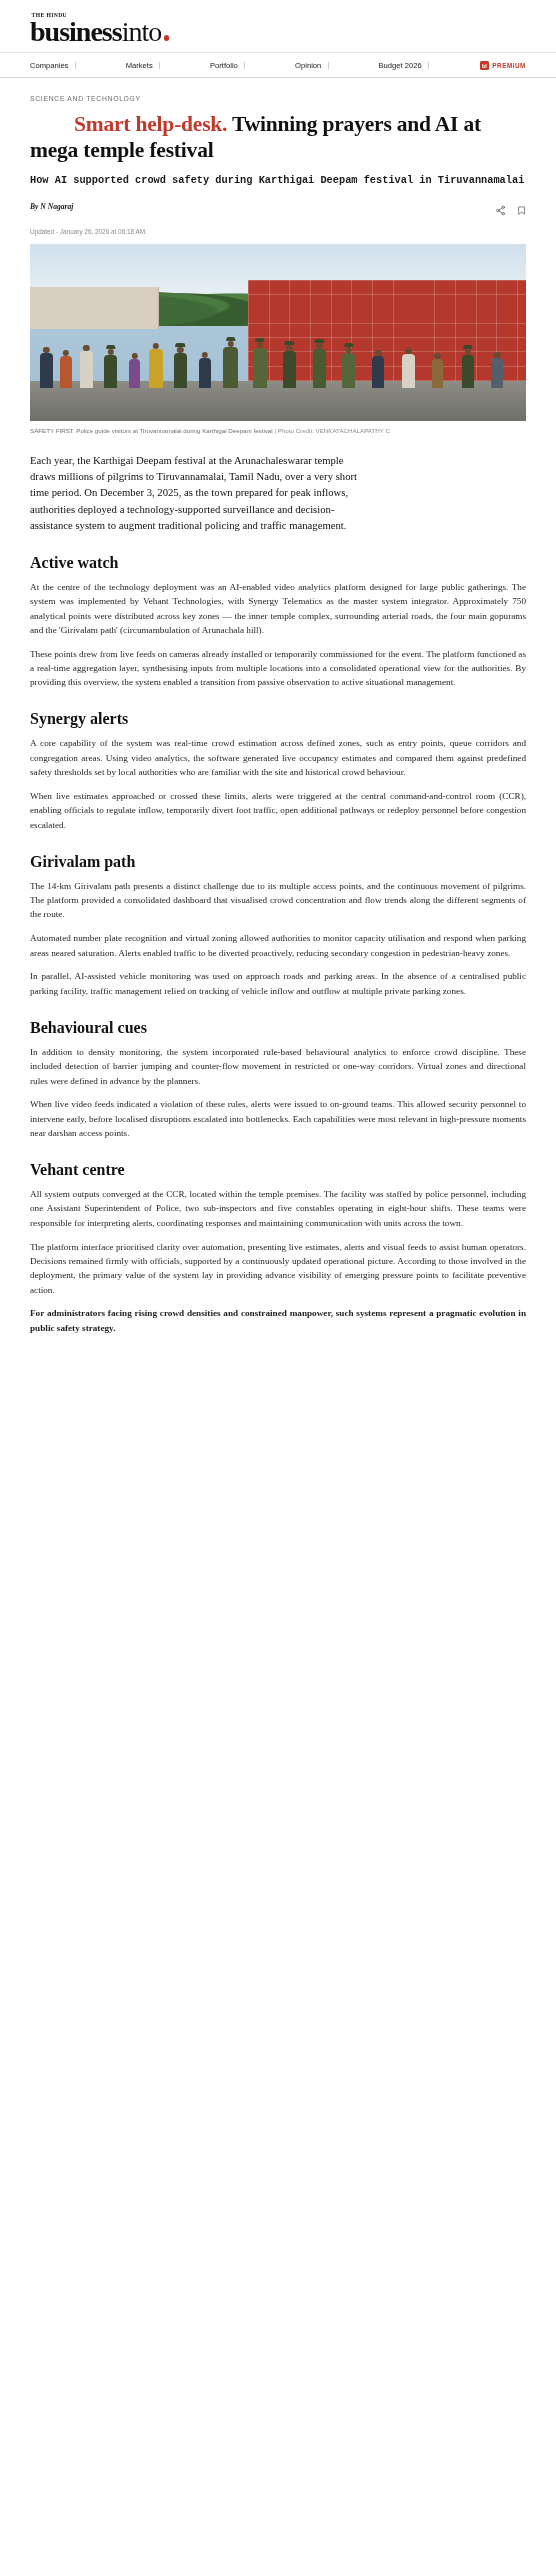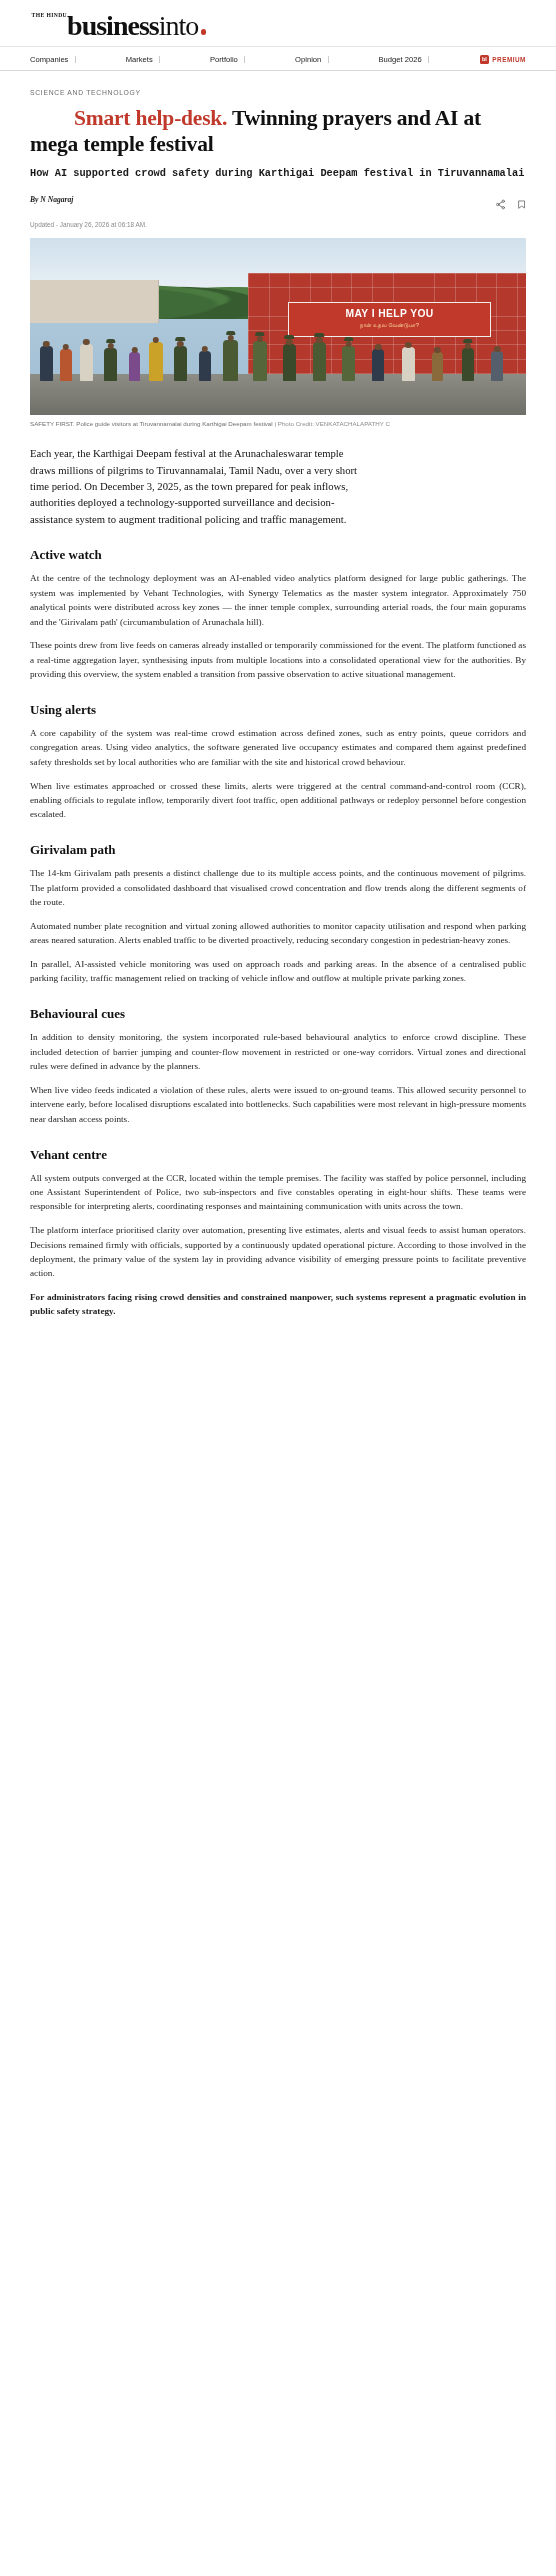--- a/index.html
+++ b/index.html
@@ -27,21 +27,21 @@
     border-bottom: 0.8px solid #d8d8d8;
     background: #fff;
   }
   .masthead-inner {
     padding: 0 30px;
     display: flex;
     align-items: flex-start;
   }
   .logo-block {
     display: flex;
-    flex-direction: row;
+    flex-direction: column;
     align-items: flex-start;
     line-height: 1;
   }
   .logo-kicker {
     font-family: "Liberation Serif", serif;
     font-size: 5.6px;
     letter-spacing: 0.4px;
     color: #111;
     font-weight: 700;
     margin-bottom: 0.8px;
@@ -280,21 +280,21 @@
   .lede {
     font-family: "Liberation Serif", serif;
     font-size: 10.7px;
     line-height: 1.52;
     color: #111;
     margin: 16px 0 0 0;
     width: 66%;
   }
   h2.sub {
     font-family: "Liberation Serif", serif;
-    font-size: 13px;
+    font-size: 16px;
     font-weight: 700;
     margin: 20.7px 0 8px 0;
     color: #111;
   }
   p.body {
     font-family: "Liberation Serif", serif;
     font-size: 9.2px;
     line-height: 1.56;
     color: #1f1f1f;
     margin: 0 0 9.5px 0;
@@ -365,24 +365,20 @@
     </div>
 
     <figure class="photo-wrap" style="margin:0;">
       <div class="photo">
         <div class="ph-sky"></div>
         <div class="ph-trees"></div>
         <div class="ph-building"></div>
         <div class="ph-wall">
           <div class="ph-wall-lines"></div>
         </div>
-        <div class="ph-sign">
-          <div class="l1">MAY I HELP YOU</div>
-          <div class="l2">நான் உதவ வேண்டுமா?</div>
-        </div>
         <div class="ph-ground"></div>
         <div class="ph-crowd">
           <div class="fig" style="left:2%;  width:12.7px; height:35px; background:#2f3a4a;"></div>
           <div class="fig" style="left:6%;  width:12px; height:32px; background:#b8562f;"></div>
           <div class="fig" style="left:10%; width:13.5px; height:37px; background:#d8d2c4;"></div>
           <div class="fig" style="left:15%; width:12.7px; height:33px; background:#3b4a2b;">
               <span class="cap"></span>
             </div>
           <div class="fig" style="left:20%; width:11px; height:29px; background:#7a4a8a;"></div>
           <div class="fig" style="left:24%; width:13.5px; height:39px; background:#c9a227;"></div>
@@ -419,32 +415,32 @@
         <span class="credit">| Photo Credit: VENKATACHALAPATHY C</span>
       </figcaption>
     </figure>
 
     <p class="lede">Each year, the Karthigai Deepam festival at the Arunachaleswarar temple draws millions of pilgrims to Tiruvannamalai, Tamil Nadu, over a very short time period. On December 3, 2025, as the town prepared for peak inflows, authorities deployed a technology-supported surveillance and decision-assistance system to augment traditional policing and traffic management.</p>
 
     <h2 class="sub">Active watch</h2>
     <p class="body">At the centre of the technology deployment was an AI-enabled video analytics platform designed for large public gatherings. The system was implemented by Vehant Technologies, with Synergy Telematics as the master system integrator. Approximately 750 analytical points were distributed across key zones — the inner temple complex, surrounding arterial roads, the four main gopurams and the 'Girivalam path' (circumambulation of Arunachala hill).</p>
     <p class="body">These points drew from live feeds on cameras already installed or temporarily commissioned for the event. The platform functioned as a real-time aggregation layer, synthesising inputs from multiple locations into a consolidated operational view for the authorities. By providing this overview, the system enabled a transition from passive observation to active situational management.</p>
 
-    <h2 class="sub">Using alerts</h2>
+    <h2 class="sub">Synergy alerts</h2>
     <p class="body">A core capability of the system was real-time crowd estimation across defined zones, such as entry points, queue corridors and congregation areas. Using video analytics, the software generated live occupancy estimates and compared them against predefined safety thresholds set by local authorities who are familiar with the site and historical crowd behaviour.</p>
     <p class="body">When live estimates approached or crossed these limits, alerts were triggered at the central command-and-control room (CCR), enabling officials to regulate inflow, temporarily divert foot traffic, open additional pathways or redeploy personnel before congestion escalated.</p>
 
     <h2 class="sub">Girivalam path</h2>
     <p class="body">The 14-km Girivalam path presents a distinct challenge due to its multiple access points, and the continuous movement of pilgrims. The platform provided a consolidated dashboard that visualised crowd concentration and flow trends along the different segments of the route.</p>
     <p class="body">Automated number plate recognition and virtual zoning allowed authorities to monitor capacity utilisation and respond when parking areas neared saturation. Alerts enabled traffic to be diverted proactively, reducing secondary congestion in pedestrian-heavy zones.</p>
     <p class="body">In parallel, AI-assisted vehicle monitoring was used on approach roads and parking areas. In the absence of a centralised public parking facility, traffic management relied on tracking of vehicle inflow and outflow at multiple private parking zones.</p>
 
     <h2 class="sub">Behavioural cues</h2>
     <p class="body">In addition to density monitoring, the system incorporated rule-based behavioural analytics to enforce crowd discipline. These included detection of barrier jumping and counter-flow movement in restricted or one-way corridors. Virtual zones and directional rules were defined in advance by the planners.</p>
-    <p class="body">When live video feeds indicated a violation of these rules, alerts were issued to on-ground teams. This allowed security personnel to intervene early, before localised disruptions escalated into bottlenecks. Such capabilities were most relevant in high-pressure moments near darshan access points.</p>
+    <p class="body">When live video feeds indicated a violation of these rules, alerts were issued to on-ground teams. This allowed security personnel to intervene early, before localised disruptions escalated into bottlenecks. Each capabilities were most relevant in high-pressure moments near darshan access points.</p>
 
     <h2 class="sub">Vehant centre</h2>
     <p class="body">All system outputs converged at the CCR, located within the temple premises. The facility was staffed by police personnel, including one Assistant Superintendent of Police, two sub-inspectors and five constables operating in eight-hour shifts. These teams were responsible for interpreting alerts, coordinating responses and maintaining communication with units across the town.</p>
     <p class="body">The platform interface prioritised clarity over automation, presenting live estimates, alerts and visual feeds to assist human operators. Decisions remained firmly with officials, supported by a continuously updated operational picture. According to those involved in the deployment, the primary value of the system lay in providing advance visibility of emerging pressure points to facilitate preventive action.</p>
     <p class="body">For administrators facing rising crowd densities and constrained manpower, such systems represent a pragmatic evolution in public safety strategy.</p>
 
   </main>
 </div>
 
 

